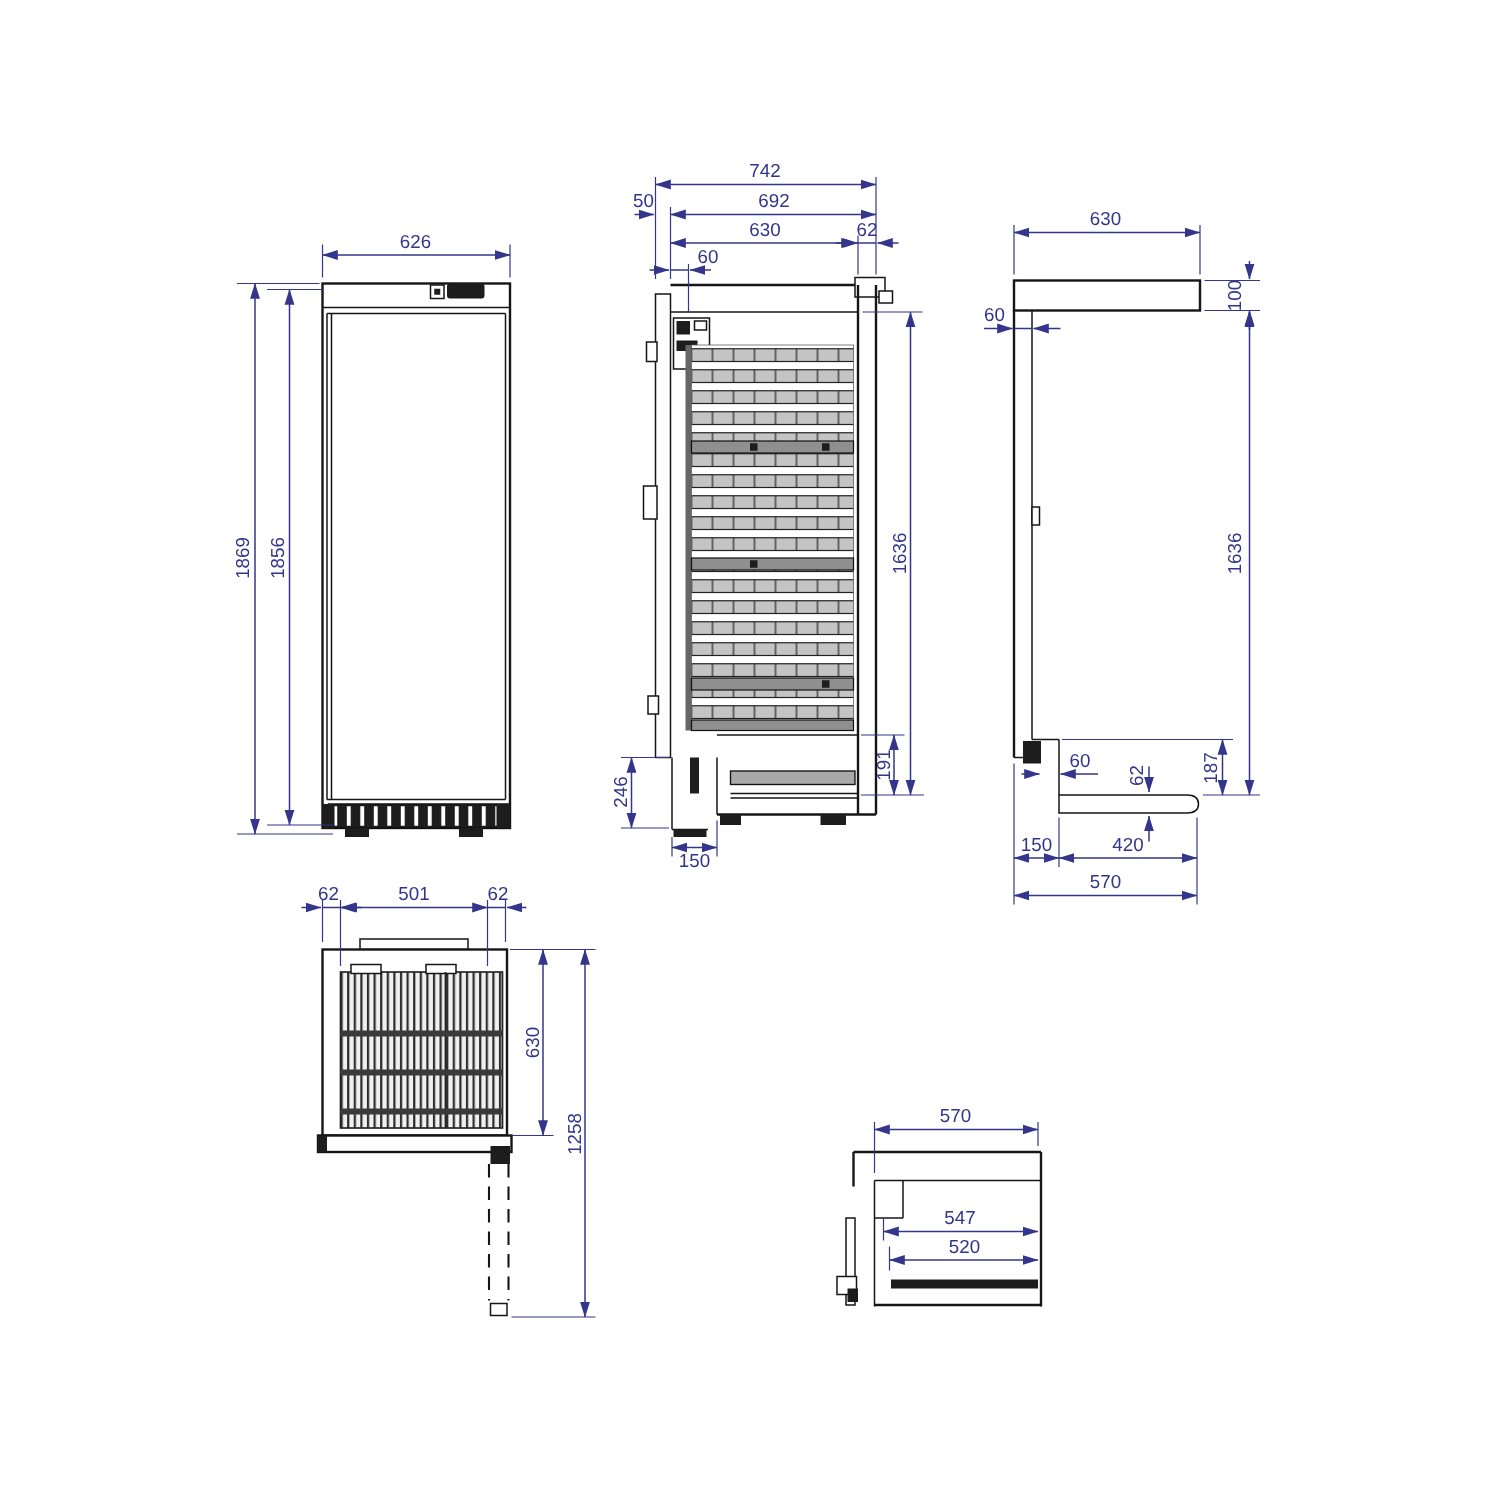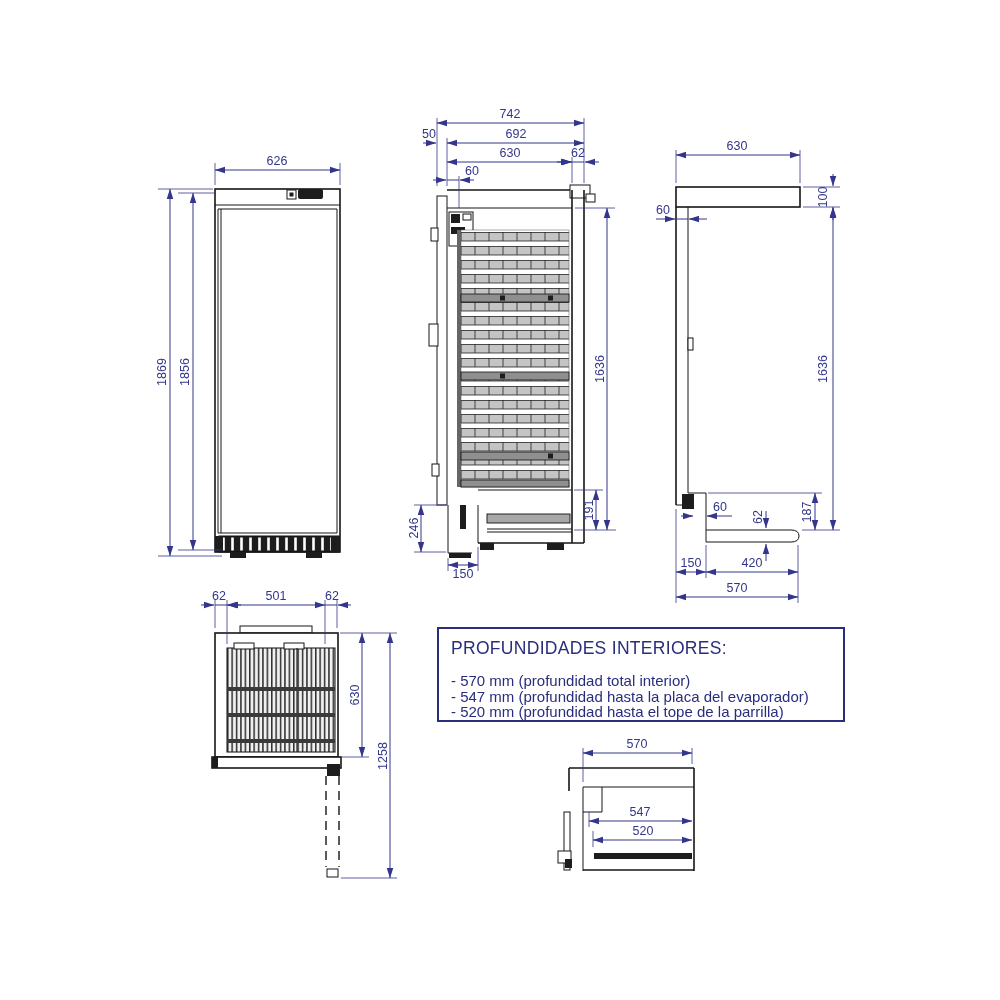--- a/index.html
+++ b/index.html
@@ -269,20 +269,14 @@
     <text class="dtx" x="637" y="748">570</text>
     <line class="wit" x1="589" y1="812" x2="589" y2="827"></line>
     <line class="dim" x1="589" y1="821" x2="692" y2="821" marker-start="url(#ar)" marker-end="url(#ar)"></line>
     <text class="dtx" x="640" y="816">547</text>
     <line class="wit" x1="593" y1="831" x2="593" y2="847"></line>
     <line class="dim" x1="593" y1="840" x2="692" y2="840" marker-start="url(#ar)" marker-end="url(#ar)"></line>
     <text class="dtx" x="643" y="835">520</text>
   </g>
 </svg>
 
-  <div class="notes" style="left:437px;top:627px;width:408px;height:95px">
-    <div class="notes-title">PROFUNDIDADES INTERIORES:</div>
-    <div class="notes-line">- 570 mm (profundidad total interior)</div>
-    <div class="notes-line">- 547 mm (profundidad hasta la placa del evaporador)</div>
-    <div class="notes-line">- 520 mm (profundidad hasta el tope de la parrilla)</div>
-  </div>
 
 </div>
 
 </body></html>

